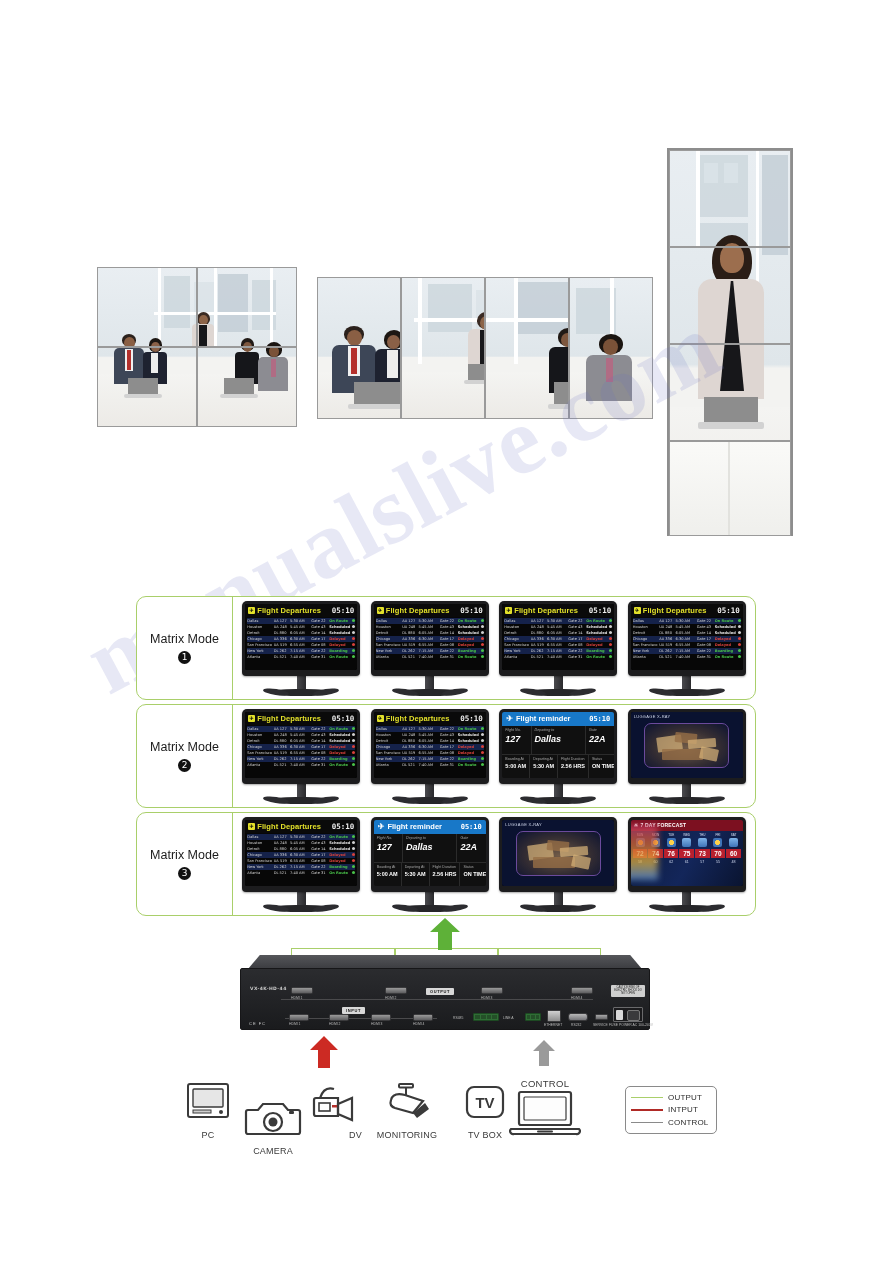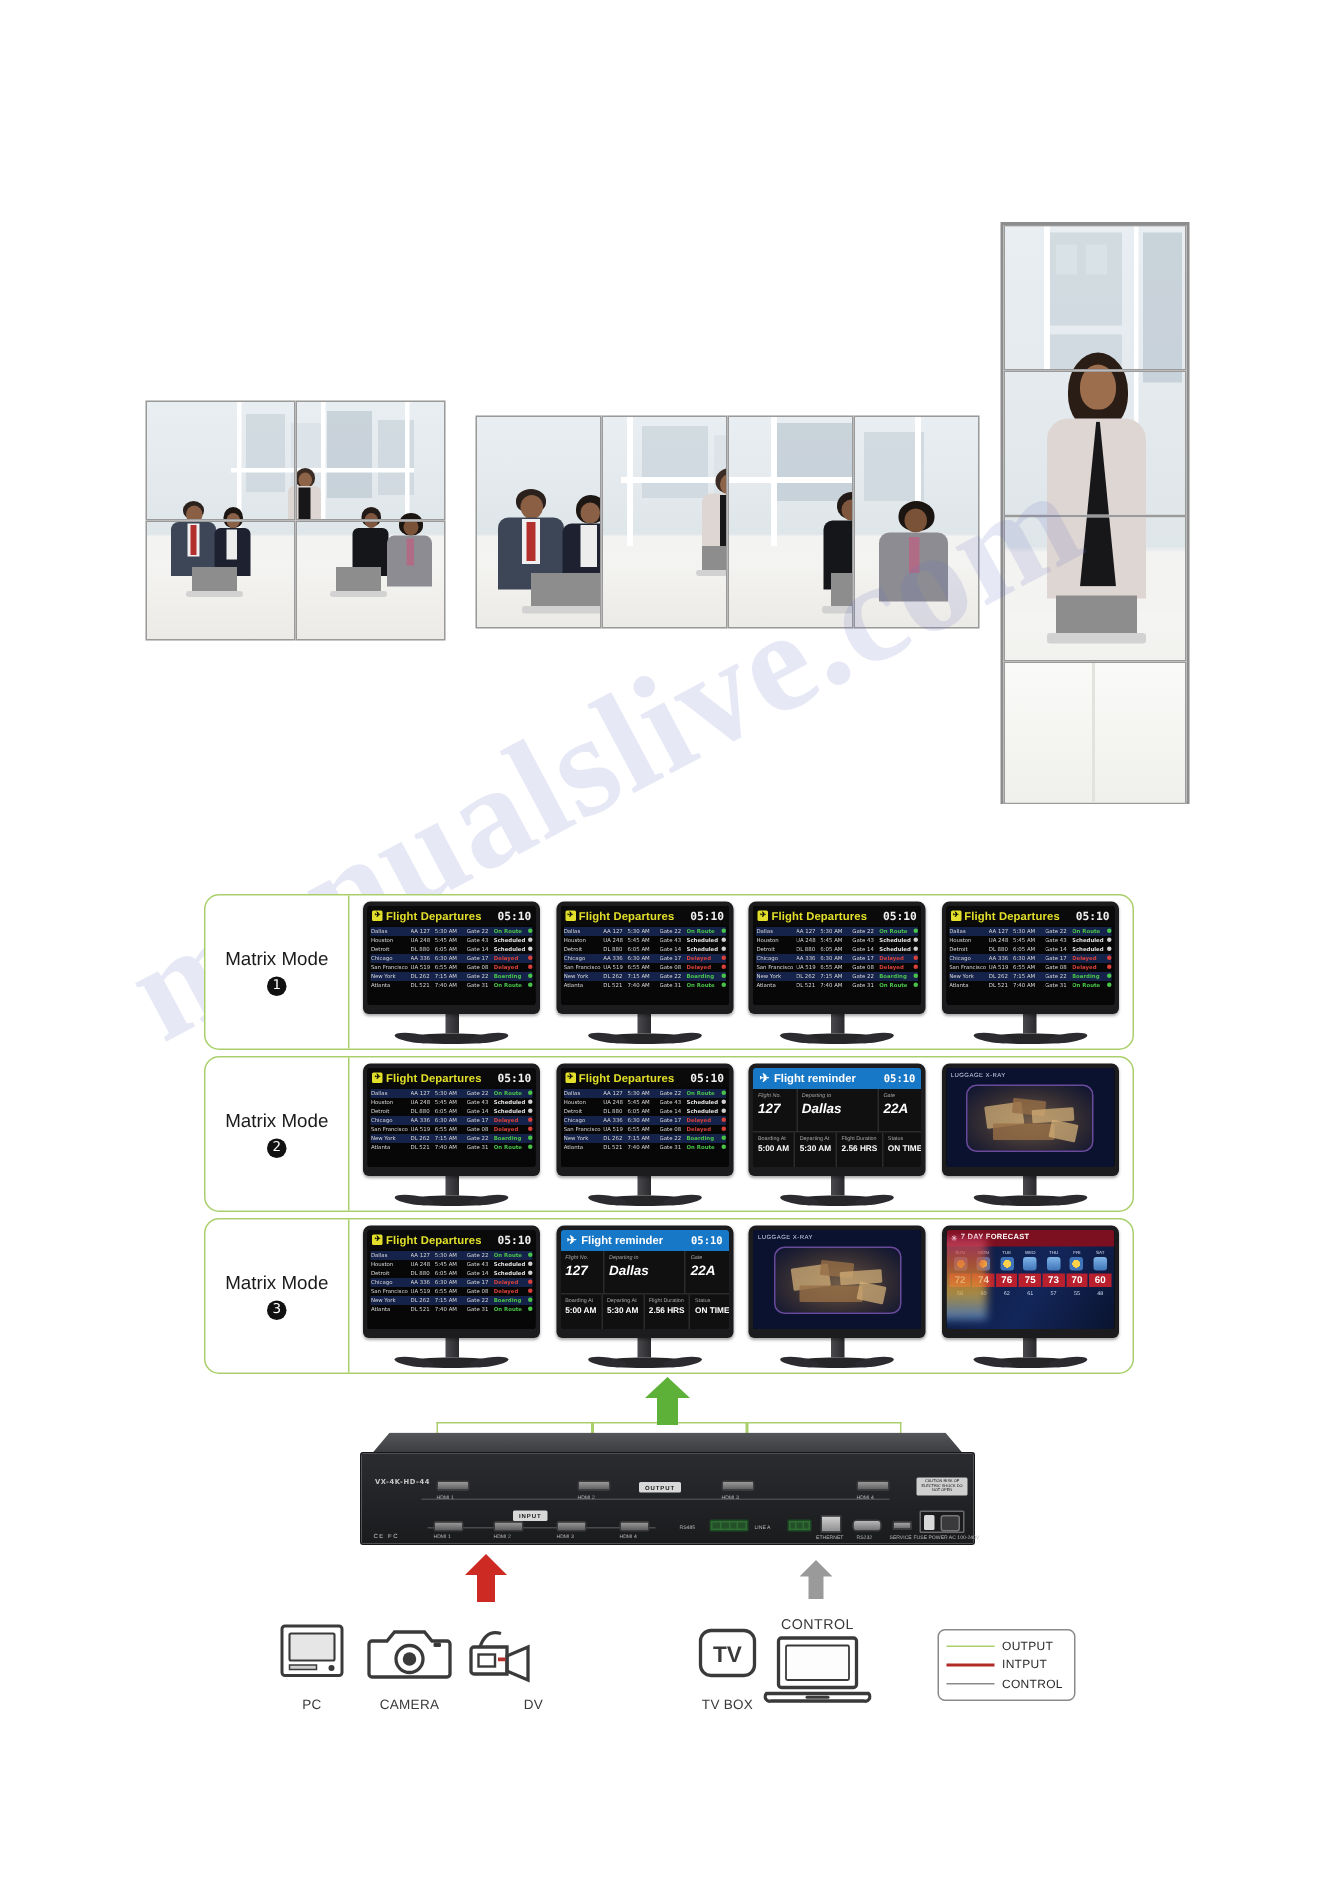--- a/index.html
+++ b/index.html
@@ -1416,41 +1416,50 @@
   <div class="src" style="left:0px; top:0px; width:56px;">
     <svg width="46" height="42" viewBox="0 0 46 42">
       <rect x="3" y="2" width="40" height="33" rx="2" fill="none" stroke="#3a3a3a" stroke-width="2"></rect>
       <rect x="8" y="7" width="30" height="18" rx="1" fill="#e6e6e6" stroke="#3a3a3a" stroke-width="1.4"></rect>
       <rect x="8" y="28" width="18" height="3" fill="#cfcfcf" stroke="#3a3a3a" stroke-width="1"></rect>
       <circle cx="36" cy="30" r="2" fill="#3a3a3a"></circle>
     </svg>
     <div class="cap">PC</div>
   </div>
 
-  <div class="src" style="left:58px; top:0px; width:70px;text-align:center;">
+  <div class="src" style="left:58px; top:16px; width:70px;text-align:center;">
     <svg width="58" height="42" viewBox="0 0 58 42">
       <path d="M4 12 h10 l5 -6 h20 l5 6 h10 a2 2 0 0 1 2 2 v20 a2 2 0 0 1 -2 2 h-50 a2 2 0 0 1 -2 -2 v-20 a2 2 0 0 1 2 -2 z" fill="none" stroke="#3a3a3a" stroke-width="2.2"></path>
       <circle cx="29" cy="24" r="9" fill="none" stroke="#3a3a3a" stroke-width="2.2"></circle>
       <circle cx="29" cy="24" r="4.5" fill="#3a3a3a"></circle>
       <rect x="45" y="13" width="5" height="3" rx="1" fill="#3a3a3a"></rect>
     </svg>
     <div class="cap">CAMERA</div>
   </div>
 
   <div class="src" style="left:128px; top:0px; width:54px;text-align:right;">
     <svg width="54" height="42" viewBox="0 0 54 42">
       <path d="M8 16 h22 v18 h-22 a2 2 0 0 1 -2 -2 v-14 a2 2 0 0 1 2 -2 z" fill="none" stroke="#3a3a3a" stroke-width="2.2"></path>
       <path d="M30 22 l14 -6 v22 l-14 -6 z" fill="none" stroke="#3a3a3a" stroke-width="2.2"></path>
       <path d="M12 16 q4 -12 14 -9" fill="none" stroke="#3a3a3a" stroke-width="2.2"></path>
       <rect x="11" y="21" width="11" height="8" fill="none" stroke="#3a3a3a" stroke-width="1.6"></rect>
       <rect x="24" y="23" width="5" height="2.5" fill="#b5312c"></rect>
     </svg>
     <div class="cap">DV</div>
   </div>
 
+  <div class="src" style="left:182px; top:0px; width:90px;">
+    <svg width="64" height="42" viewBox="0 0 64 42">
+      <rect x="24" y="2" width="14" height="3.5" rx="1" fill="none" stroke="#3a3a3a" stroke-width="2"></rect>
+      <path d="M31 5 v8" stroke="#3a3a3a" stroke-width="2"></path>
+      <path d="M16 18 q2 -8 14 -5 l18 6 -10 12 -18 -5 q-6 -2 -4 -8 z" fill="none" stroke="#3a3a3a" stroke-width="2.2"></path>
+      <path d="M38 31 l12 -10 4 6 -12 9 z" fill="#3a3a3a"></path>
+    </svg>
+    <div class="cap">MONITORING</div>
+  </div>
 
   <div class="src" style="left:272px; top:0px; width:66px;">
     <svg width="52" height="42" viewBox="0 0 52 42">
       <rect x="8" y="5" width="36" height="30" rx="7" fill="none" stroke="#3a3a3a" stroke-width="2.2"></rect>
       <text x="26" y="26" font-family="Liberation Sans, sans-serif" font-size="15" font-weight="700" text-anchor="middle" fill="#3a3a3a">TV</text>
     </svg>
     <div class="cap">TV BOX</div>
   </div>
 
 </div>

